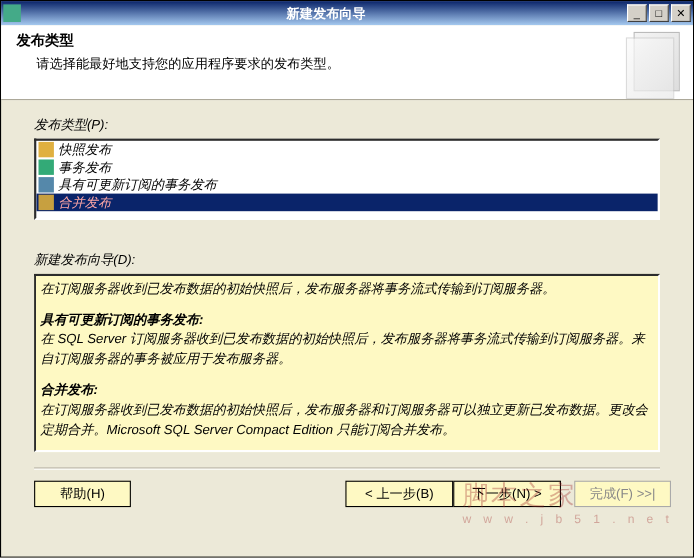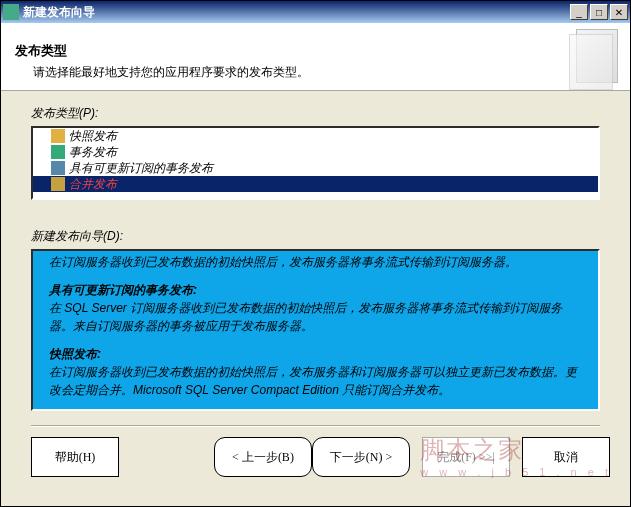--- a/index.html
+++ b/index.html
@@ -1,51 +1,51 @@
 <!DOCTYPE html>
 <html><head>
 <meta charset="utf-8">
 <style>
 * { box-sizing: border-box; margin: 0; padding: 0; }
 body { font-family: "Microsoft YaHei", SimSun, Tahoma, sans-serif; font-size: 12px; background: #fff; }
 .window { width: 631px; height: 507px; border: 1px solid #000; position: relative; background: #ece9d8; }
-.titlebar { height: 22px; background: linear-gradient(#0a246a,#a6caf0); color: #fff; display: flex; align-items: center; padding: 0 2px; }
+.titlebar { height: 22px; background: linear-gradient(#0a246a,#a6caf0); color: #fff; display: flex; align-items: center; padding: 0 2px; text-align: center; }
 .titlebar .ticon { width: 16px; height: 16px; background: #4a8; margin-right: 4px; display: inline-block; }
 .titlebar .title { flex: 1; font-weight: bold; }
 .titlebar .ctrls { display: flex; gap: 2px; }
 .titlebar .ctrl { width: 18px; height: 16px; background: #d4d0c8; border: 1px solid #fff; border-right-color:#404040; border-bottom-color:#404040; font-size: 10px; display: flex; align-items: center; justify-content: center; color: #000; cursor: pointer; }
-.header { background: #fff; height: 68px; padding: 19px 14px; border-bottom: 1px solid #aca899; position: relative; }
+.header { background: #fff; height: 68px; padding: 5px 14px; border-bottom: 1px solid #aca899; position: relative; }
 .header h1 { font-size: 13px; font-weight: bold; }
 .header .sub { margin: 4px 0 0 18px; }
 .header .deco { position: absolute; right: 12px; top: 6px; width: 42px; height: 54px; border: 1px solid #bbb; background: linear-gradient(135deg,#f4f4f4,#ddd); }
 .header .deco::before { content:""; position:absolute; left:-8px; top:4px; width:42px; height:54px; border:1px solid #ccc; background:linear-gradient(135deg,#fafafa,#e8e8e8); opacity:0.7; }
 .content { padding: 14px 30px 0 30px; font-style: italic; }
 .lbl { margin-bottom: 4px; }
 .listbox { height: 74px; background: #fff; border: 2px inset #fff; border-top-color:#808080; border-left-color:#808080; overflow: hidden; }
-.listitem { display: flex; align-items: center; height: 16px; padding: 0 18px; }
+.listitem { display: flex; align-items: center; height: 16px; padding: 0 2px; }
 .listitem .licon { width: 14px; height: 14px; margin-right: 4px; display:inline-block; }
 .icon-snap { background: #e0b040; }
 .icon-trans { background: #3a7; }
 .icon-upd { background: #58a; }
 .icon-merge { background: #c7a040; }
-.listitem.selected { background: #0a246a; color: #ef4444; text-align: center; }
-.descbox { height: 162px; background: #0ea5e9; border: 2px inset #fff; border-top-color:#808080; border-left-color:#808080; padding: 2px 16px; overflow-y: auto; overflow-x: hidden; position: relative; }
+.listitem.selected { background: #0a246a; color: #fca5a5; text-align: center; }
+.descbox { height: 162px; background: #fef9c3; border: 2px inset #fff; border-top-color:#808080; border-left-color:#808080; padding: 2px 4px; overflow-y: auto; overflow-x: hidden; position: relative; }
 .descbox p { margin-bottom: 10px; line-height: 1.5; }
 .descbox .dtitle { font-weight: bold; margin-bottom: 0; }
 .descbox::-webkit-scrollbar { width: 16px; }
 .descbox::-webkit-scrollbar-track { background: #ece9d8; }
 .descbox::-webkit-scrollbar-thumb { background: #d4d0c8; border: 1px solid #fff; border-right-color:#808080; border-bottom-color:#808080; }
 .descbox::-webkit-scrollbar-button { background: #d4d0c8; border: 1px solid #fff; border-right-color:#808080; border-bottom-color:#808080; height:16px; }
 .sep { height: 2px; border-top: 1px solid #aca899; border-bottom: 1px solid #fff; margin: 14px 0 10px 0; }
 .footer { display: flex; gap: 12px; padding: 0 20px 14px 30px; }
 .spacer { flex: 1; }
-.btn { min-width: 88px; height: 40px; background: #ffffff; border: 1px solid #000; font-size: 12px; font-family: Liberation Serif, serif; padding: 0 10px; }
+.btn { min-width: 88px; height: 24px; background: #fef9c3; border: 1px solid #000; font-size: 12px; font-family: Liberation Sans, sans-serif; padding: 0 10px; }
 .btn:disabled { color: #888; border-color: #aaa; }
 .bgroup { display: flex; }
-.bgroup .btn { min-width: 98px; border-radius: 11px; }
+.bgroup .btn { min-width: 98px; }
 .watermark { position: absolute; right: 18px; bottom: 28px; font-family: "STKaiti", KaiTi, serif; font-size: 24px; color: rgba(160,40,40,0.35); pointer-events: none; letter-spacing: 2px; }
 .watermark .url { display:block; font-family: Arial; font-size: 11px; letter-spacing: 4px; text-align: left; }
 </style>
 </head>
 <body>
 
 <div class="window">
   <div class="titlebar">
     <span class="ticon"></span>
     <span class="title">新建发布向导</span>
@@ -82,35 +82,34 @@
         <span>合并发布</span>
       </div>
     </div>
 
     <div style="height:28px"></div>
     <div class="lbl">新建发布向导(D):</div>
     <div class="descbox">
       <p>在订阅服务器收到已发布数据的初始快照后，发布服务器将事务流式传输到订阅服务器。</p>
       <p class="dtitle">具有可更新订阅的事务发布:</p>
       <p>在 SQL Server 订阅服务器收到已发布数据的初始快照后，发布服务器将事务流式传输到订阅服务器。来自订阅服务器的事务被应用于发布服务器。</p>
-      <p class="dtitle">快照发布:</p>
+      <p class="dtitle">合并发布:</p>
       <p>在订阅服务器收到已发布数据的初始快照后，发布服务器和订阅服务器可以独立更新已发布数据。更改会定期合并。Microsoft SQL Server Compact Edition 只能订阅合并发布。</p>
     </div>
 
     <div class="sep"></div>
   </div>
 
   <div class="footer">
     <button class="btn">帮助(H)</button>
     <div class="spacer"></div>
     <div class="bgroup">
       <button class="btn">&lt; 上一步(B)</button>
       <button class="btn">下一步(N) &gt;</button>
     </div>
     <button class="btn" disabled="">完成(F) &gt;&gt;|</button>
-    <button class="btn">取消</button>
   </div>
 
   <div class="watermark">
     <span>脚本之家</span>
     <span class="url">w w w . j b 5 1 . n e t</span>
   </div>
 </div>
 
 </body></html>

